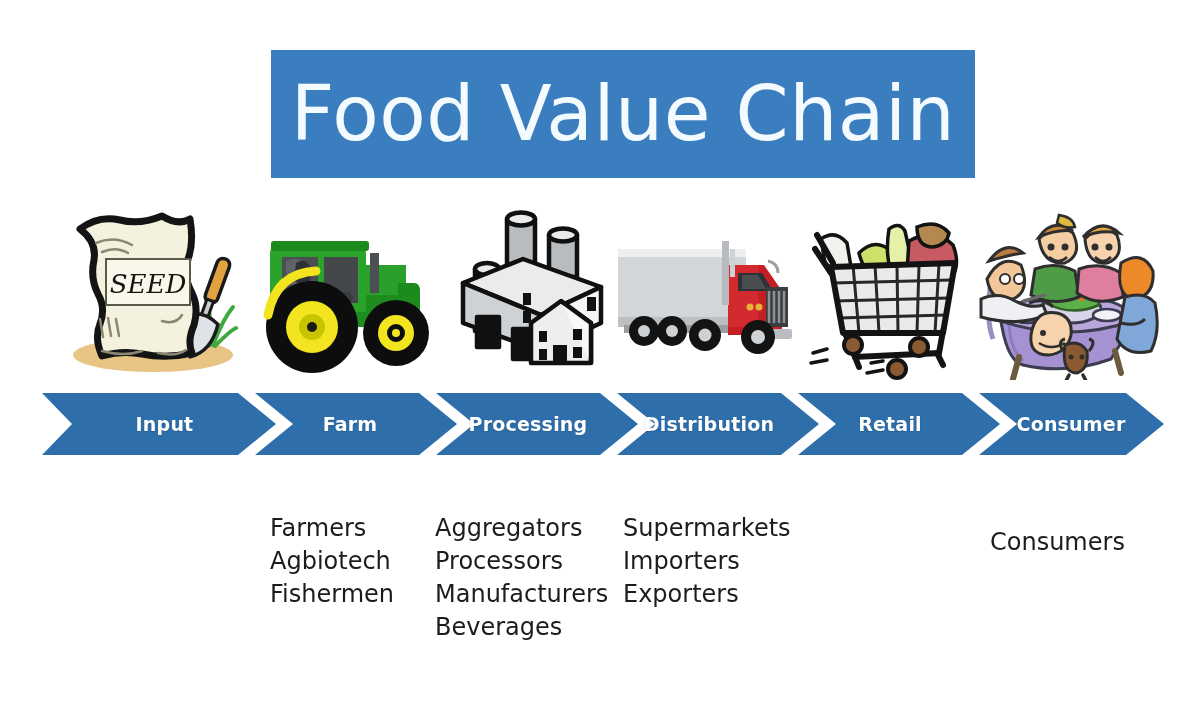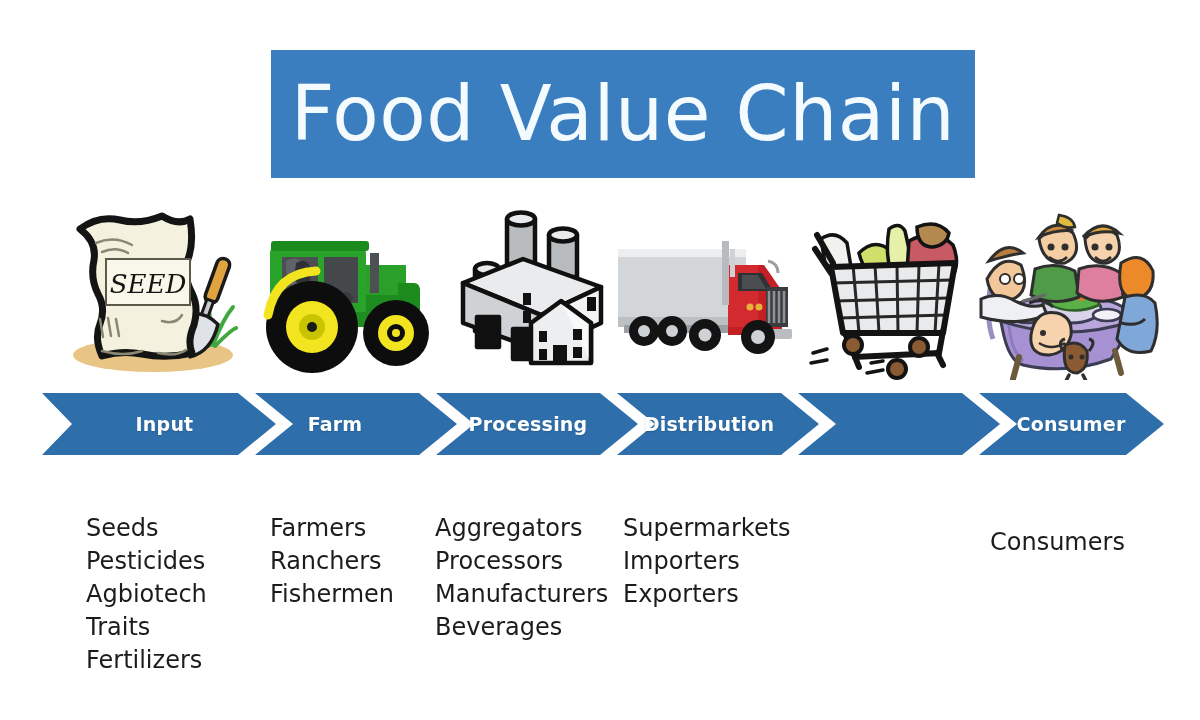--- a/index.html
+++ b/index.html
@@ -330,39 +330,33 @@
 
       <g fill="#ffffff">
         <path d="M213 0 L251 31 L213 62 L196 62 L234 31 L196 0 Z"></path>
         <path d="M394 0 L432 31 L394 62 L377 62 L415 31 L377 0 Z"></path>
         <path d="M575 0 L613 31 L575 62 L558 62 L596 31 L558 0 Z"></path>
         <path d="M756 0 L794 31 L756 62 L739 62 L777 31 L739 0 Z"></path>
         <path d="M937 0 L975 31 L937 62 L920 62 L958 31 L920 0 Z"></path>
       </g>
     </svg>
     <div class="chev-label" style="left:30px;width:185px;text-align:right;">Input</div>
-    <div class="chev-label" style="left:203px;width:180px;">Farm</div>
+    <div class="chev-label" style="left:218px;width:180px;">Farm</div>
     <div class="chev-label" style="left:396px;width:180px;">Processing</div>
     <div class="chev-label" style="left:577px;width:180px;">Distribution</div>
+    <div class="chev-label" style="left:758px;width:180px;">Retail</div>
     <div class="chev-label" style="left:939px;width:180px;">Consumer</div>
   </div>
 
   <div id="columns">
 
-    <div class="col" style="left:86px;">
-      <div class="item">Seeds</div>
-      <div class="item">Pesticides</div>
-      <div class="item">Agbiotech</div>
-      <div class="item">Traits</div>
-      <div class="item">Fertilizers</div>
-    </div>
 
     <div class="col" style="left:270px;">
       <div class="item">Farmers</div>
-      <div class="item">Ranchers</div>
+      <div class="item">Agbiotech</div>
       <div class="item">Fishermen</div>
     </div>
 
     <div class="col" style="left:435px;">
       <div class="item">Aggregators</div>
       <div class="item">Processors</div>
       <div class="item">Manufacturers</div>
       <div class="item">Beverages</div>
     </div>
 

